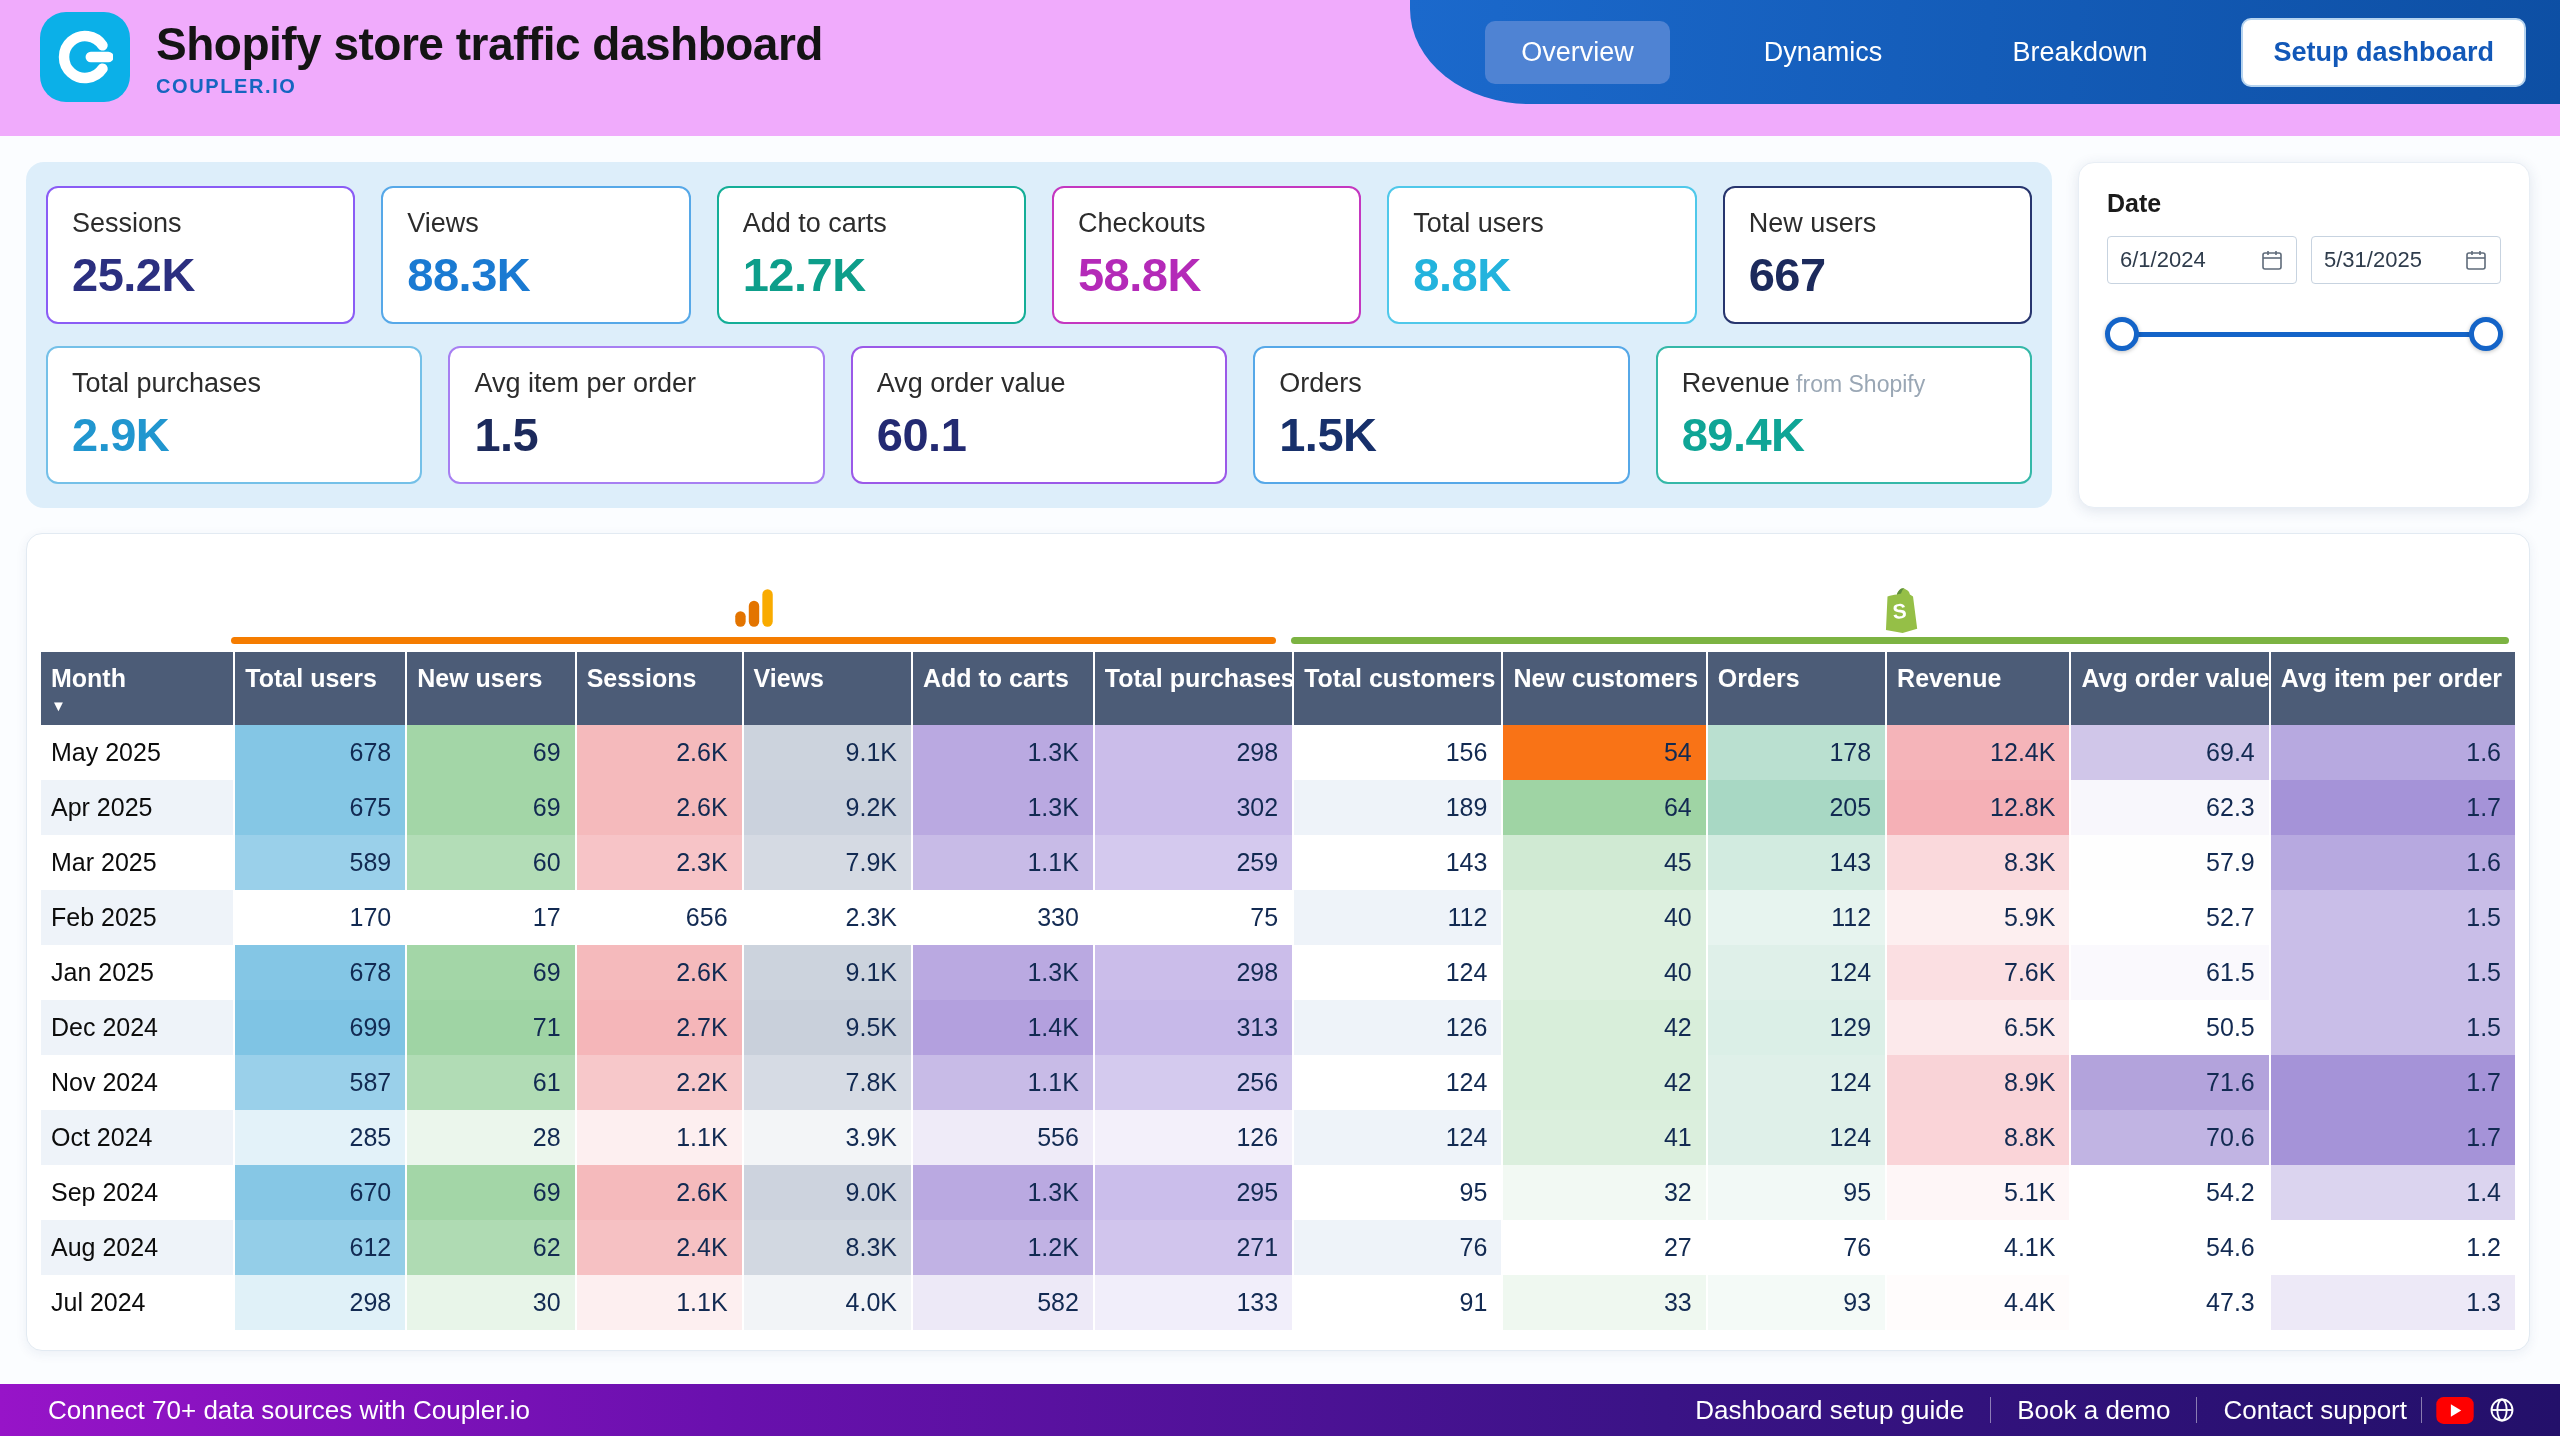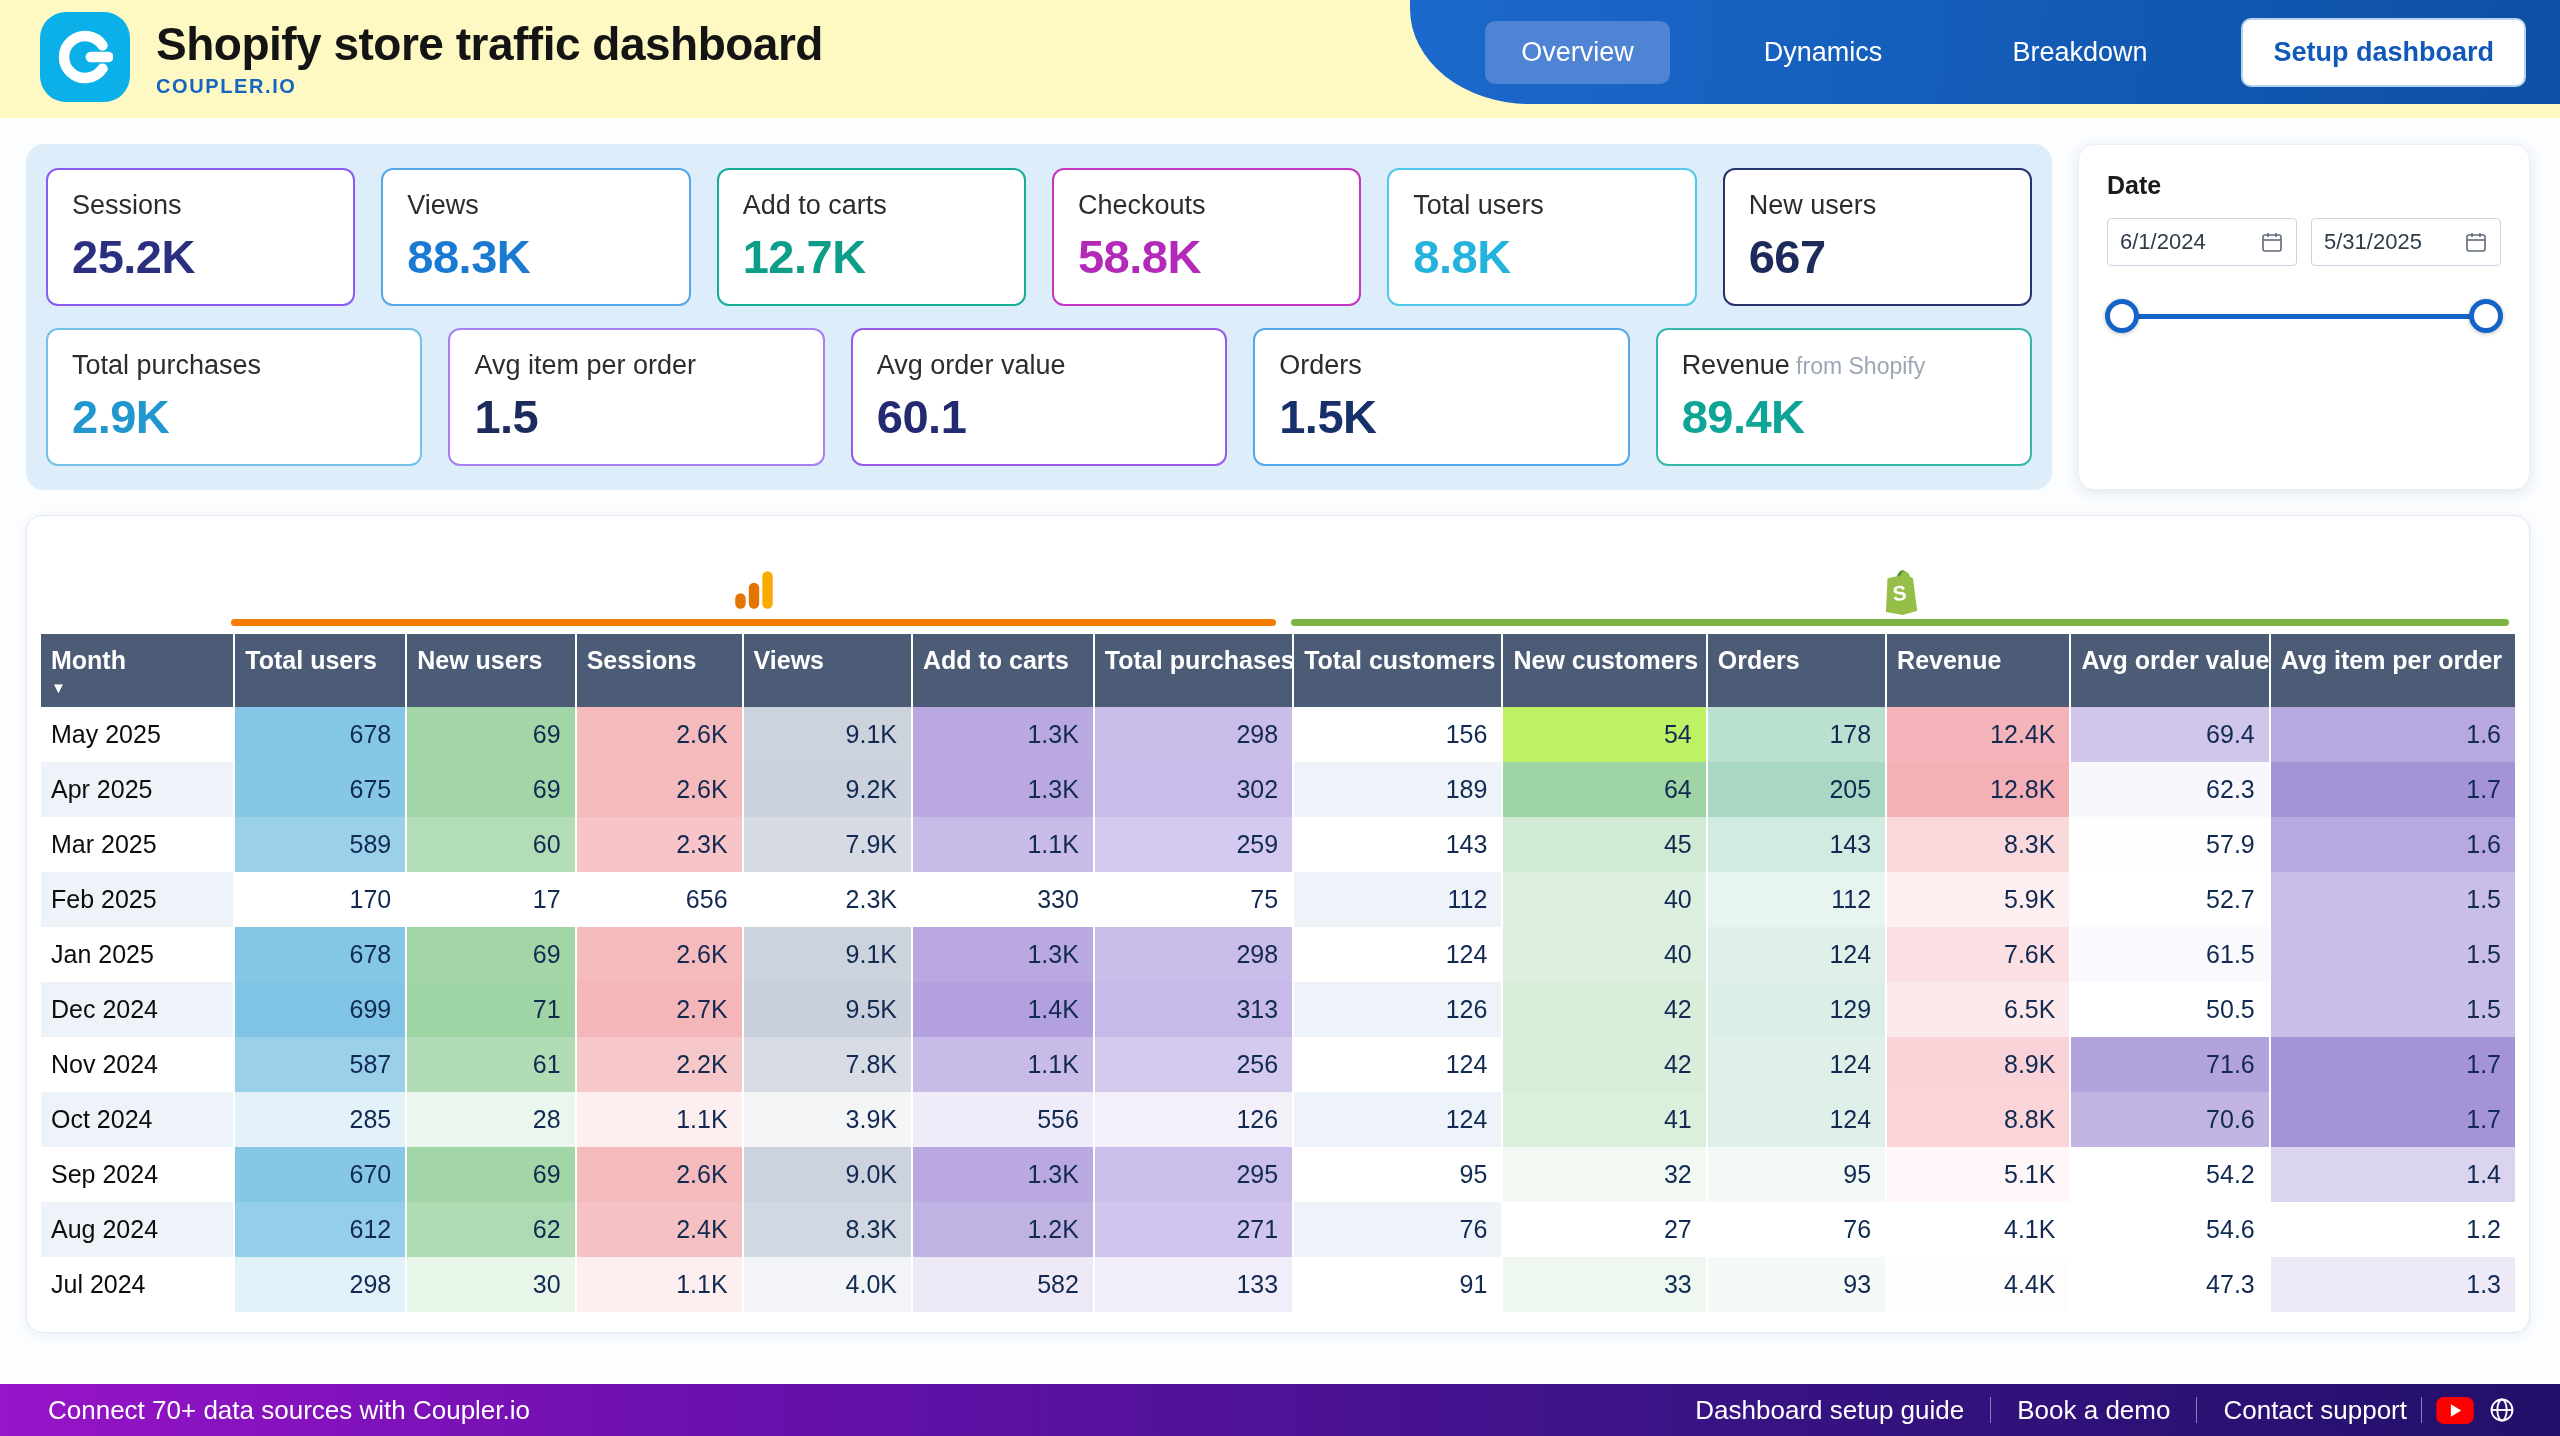--- a/index.html
+++ b/index.html
@@ -1,20 +1,20 @@
 <!DOCTYPE html>
 <html><head>
 <meta charset="utf-8">
 <style>
   *{box-sizing:border-box;margin:0;padding:0}
   html,body{width:2560px;height:1436px}
   body{font-family:"Liberation Sans",sans-serif;background:#fbfdff;position:relative;overflow:hidden}
 
   
-  .topbar{height:118px;background:#fef9c3;position:relative;z-index:2}
+  .topbar{height:136px;background:#f0abfc;position:relative;z-index:2}
   .brand{display:flex;align-items:center;gap:26px;padding:12px 0 0 40px}
   .logo{width:90px;height:90px;border-radius:26px;background:#0bb0e8;display:flex;align-items:center;justify-content:center;flex:none}
   .brand-text .title{font-size:46px;font-weight:700;color:#141414;letter-spacing:-.5px}
   .brand-text .sub{font-size:20px;font-weight:700;color:#1565c0;letter-spacing:1.6px;margin-top:4px}
   .nav{position:absolute;top:0;right:0;height:104px;width:1150px;background:linear-gradient(95deg,#1b69cc,#0d4fa4);
        border-bottom-left-radius:120px 95px;display:flex;align-items:center;justify-content:flex-end;gap:58px;padding-right:34px}
   .tab{color:#fff;font-size:27px;padding:16px 36px;border-radius:10px;cursor:pointer;white-space:nowrap}
   .tab-active{background:#4f83d3}
   .setup-btn{background:#fff;color:#1258b8;font-size:27px;font-weight:700;padding:17px 30px;border-radius:10px;border:2px solid #b5d3ef;cursor:pointer;white-space:nowrap}
 
@@ -256,21 +256,21 @@
     <tbody>
         <tr>
           <td class="left">May 2025</td>
           <td style="background: rgb(132, 198, 229);">678</td>
           <td style="background: rgb(163, 214, 167);">69</td>
           <td style="background: rgb(245, 186, 188);">2.6K</td>
           <td style="background: rgb(204, 211, 221);">9.1K</td>
           <td style="background: rgb(186, 169, 225);">1.3K</td>
           <td style="background: rgb(203, 189, 234);">298</td>
           <td>156</td>
-          <td style="background: #bef264;">54</td>
+          <td style="background: #f97316;">54</td>
           <td style="background: rgb(186, 224, 208);">178</td>
           <td style="background: rgb(245, 180, 185);">12.4K</td>
           <td style="background: rgb(208, 198, 233);">69.4</td>
           <td style="background: rgb(183, 169, 224);">1.6</td>
         </tr>
         <tr>
           <td class="left">Apr 2025</td>
           <td style="background: rgb(133, 199, 229);">675</td>
           <td style="background: rgb(163, 214, 167);">69</td>
           <td style="background: rgb(245, 186, 188);">2.6K</td>

